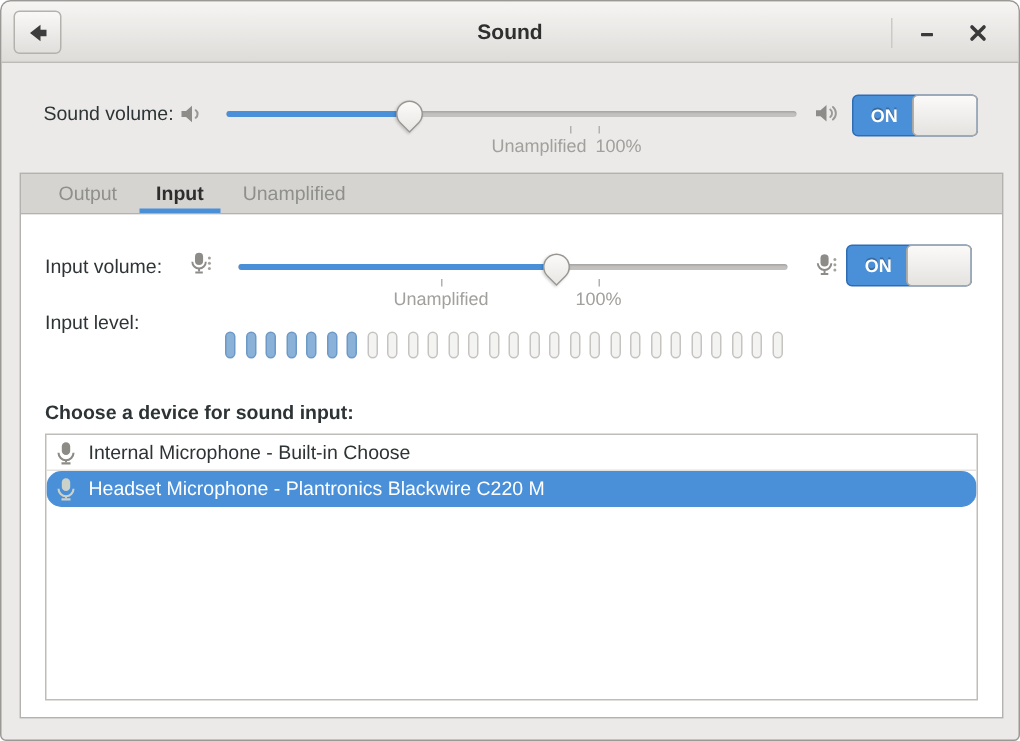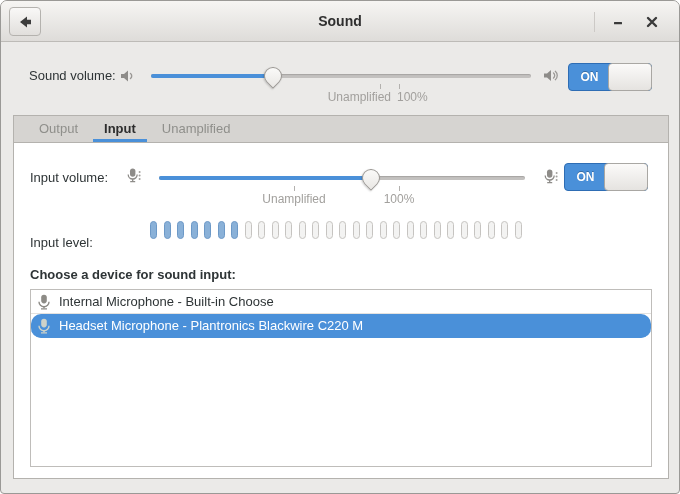--- a/index.html
+++ b/index.html
@@ -207,21 +207,21 @@
             <circle cx="13.6" cy="5" r="1" fill="#a3a19e"></circle>
             <circle cx="13.6" cy="8.5" r="1" fill="#a3a19e"></circle>
             <circle cx="13.6" cy="12" r="1" fill="#a3a19e"></circle>
           </svg>
       </div>
       <div class="toggle" style="left:550px; top:20px; position:absolute;">
         <div class="on-label">ON</div>
         <div class="knob"></div>
       </div>
 
-      <div class="ctl-label" style="left:16px; top:92px;">Input level:</div>
+      <div class="ctl-label" style="left:16px; top:64px;">Input level:</div>
       <div class="level-meter" style="left:136px; top:78px;">
           <div class="seg filled"></div>
           <div class="seg filled"></div>
           <div class="seg filled"></div>
           <div class="seg filled"></div>
           <div class="seg filled"></div>
           <div class="seg filled"></div>
           <div class="seg filled"></div>
           <div class="seg"></div>
           <div class="seg"></div>

